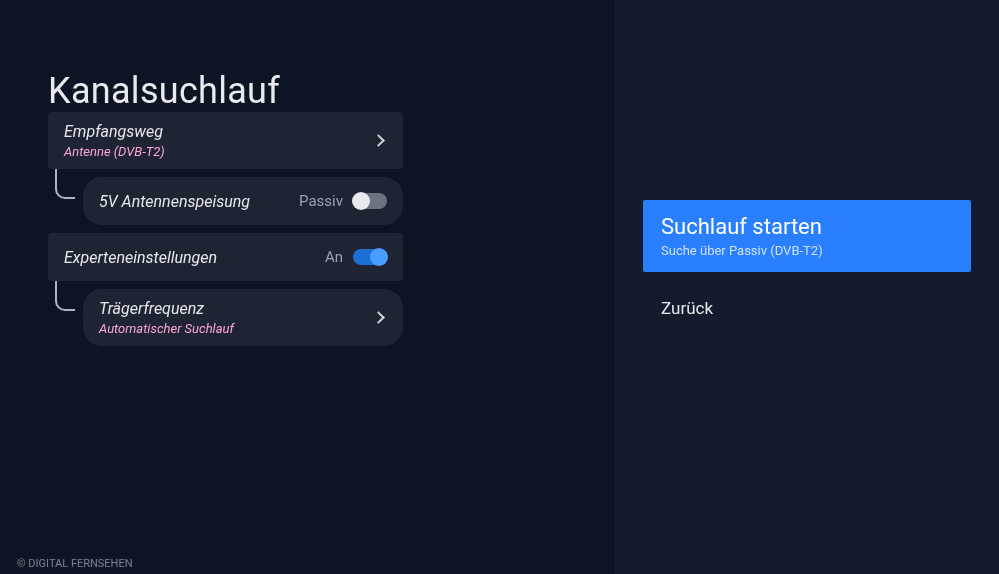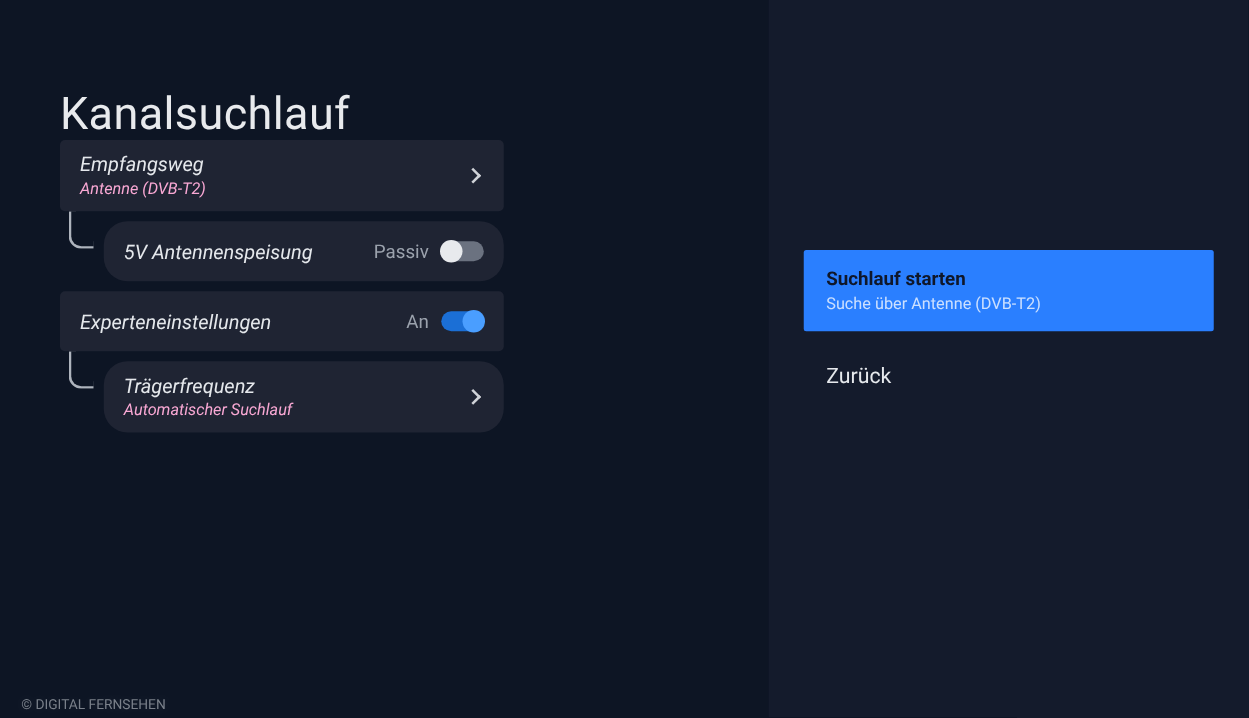--- a/index.html
+++ b/index.html
@@ -117,23 +117,22 @@
     .action-button {
       background: #2a7fff;
       padding: 14px 18px;
       margin: 0 28px 8px 28px;
       border-radius: 2px;
       display: flex;
       flex-direction: column;
       gap: 4px;
     }
     .action-title {
-      font-size: 15px;
-      color: #0f172a;
-      font-weight: bold;
+      font-size: 22px;
+      color: #ffffff;
     }
     .action-sub {
       font-size: 13px;
       color: #cce0ff;
     }
     .back-button {
       padding: 18px 18px;
       margin: 0 28px;
     }
     .back-label {
@@ -202,20 +201,20 @@
         <span class="chevron"></span>
       </div>
     </div>
 
   </div>
 </div>
 
 <div class="right-panel">
   <div class="action-button">
     <span class="action-title">Suchlauf starten</span>
-    <span class="action-sub">Suche über Antenne (DVB-T2)</span>
+    <span class="action-sub">Suche über Passiv (DVB-T2)</span>
   </div>
   <div class="back-button">
     <span class="back-label">Zurück</span>
   </div>
 </div>
 
 <div class="watermark">© DIGITAL FERNSEHEN</div>
 
 </body></html>

